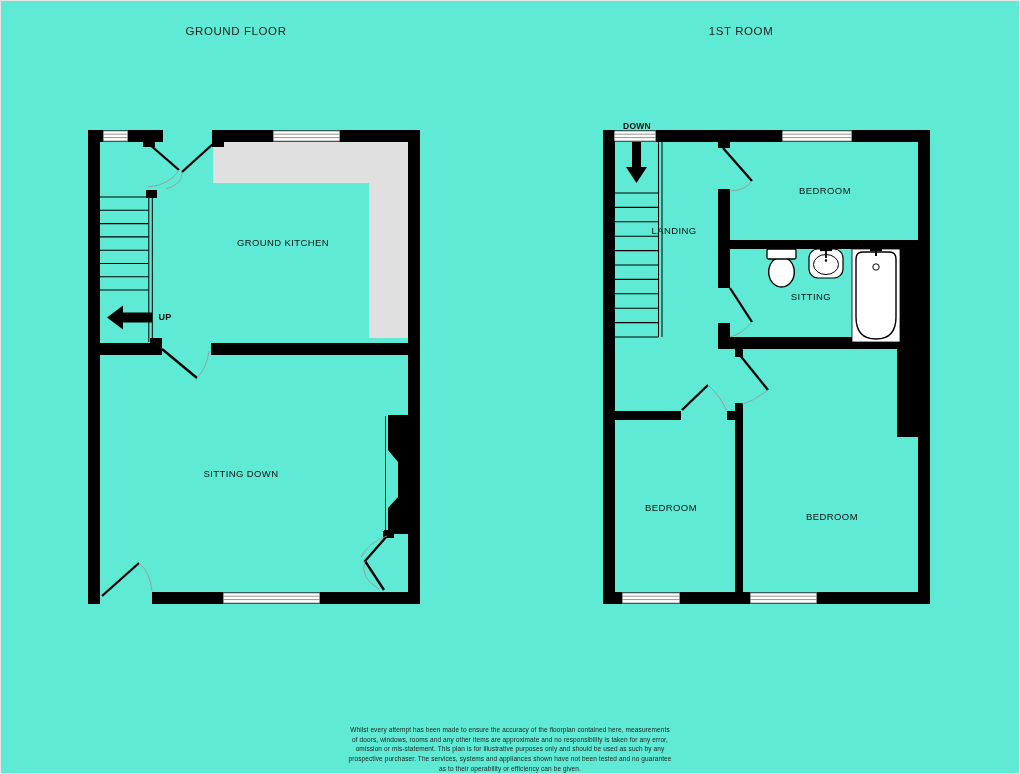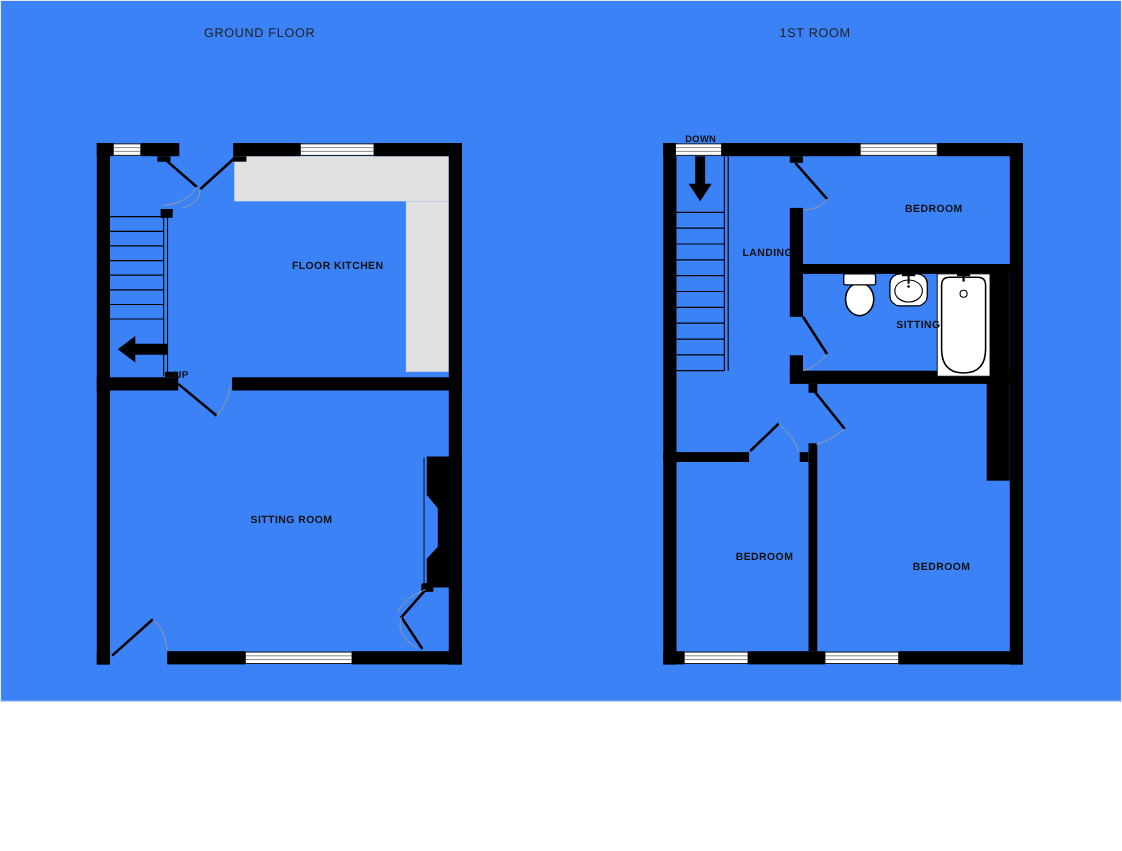--- a/index.html
+++ b/index.html
@@ -1,30 +1,30 @@
 <!DOCTYPE html>
 <html style="--wall: #000000; --counter: #e0e0e0;"><head>
 <meta charset="utf-8">
 <style>
   html,body{margin:0;padding:0;background:#fff;}
-  .canvas{position:relative;width:1020px;height:638px;background:#3b82f6;overflow:hidden;
+  .canvas{position:relative;width:1020px;height:774px;background:#5eead4;overflow:hidden;
           font-family:"Liberation Sans",sans-serif;box-shadow:inset 0 0 0 1px #e6e6e6;}
   svg{position:absolute;left:0;top:0;}
   .wall{fill:var(--wall,#000);}
   .counter{fill:var(--counter,#e0e0e0);}
   .winpane{fill:#fff;stroke:#000;stroke-width:.8;}
   .winline{stroke:#666;stroke-width:.7;}
   .tread{stroke:#000;stroke-width:1.1;}
   .rail{stroke:#000;stroke-width:1;}
   .leaf{stroke:#000;stroke-width:2.3;fill:none;}
   .arc{stroke:#9a9a9a;stroke-width:.9;fill:none;}
   .fixture{fill:#fff;stroke:#000;}
   .arrow{fill:#000;}
   .label{position:absolute;transform:translate(-50%,-50%);white-space:nowrap;color:#111;
-         font-weight:bold;font-size:9.5px;letter-spacing:.4px;margin-left:24px;}
+         font-weight:normal;font-size:9.5px;letter-spacing:.4px;}
   .floor-title{position:absolute;transform:translate(-50%,-50%);white-space:nowrap;color:#222;
          font-weight:normal;font-size:11.5px;letter-spacing:.6px;}
   .stair-label{position:absolute;transform:translate(-50%,-50%);white-space:nowrap;color:#111;
          font-weight:600;font-size:9px;letter-spacing:.3px;}
   .stair-label.small{font-size:8.5px;}
   .disclaimer{position:absolute;left:0;right:0;top:725px;text-align:center;color:#222;
          font-size:6.5px;line-height:9.7px;letter-spacing:.1px;}
 </style>
 </head>
 <body>
@@ -211,23 +211,23 @@
         <line x1="820" y1="250" x2="832" y2="250" stroke="#000" stroke-width="2.2"></line>
         <line x1="826" y1="250" x2="826" y2="258" stroke="#000" stroke-width="1.8"></line>
         <circle cx="826" cy="260.5" r="1.2" fill="#000"></circle>
       </g>
     </g>
   </svg>
 
   <div class="floor-title" style="left:236px;top:31px;">GROUND FLOOR</div>
   <div class="floor-title" style="left:741px;top:31px;">1ST ROOM</div>
 
-  <div class="label" style="left:283px;top:242px;">FLOOR KITCHEN</div>
-  <div class="label" style="left:241px;top:473px;">SITTING ROOM</div>
-  <div class="stair-label" style="left:165px;top:317px;margin-top:24px;">UP</div>
+  <div class="label" style="left:283px;top:242px;">GROUND KITCHEN</div>
+  <div class="label" style="left:241px;top:473px;">SITTING DOWN</div>
+  <div class="stair-label" style="left:165px;top:317px;">UP</div>
 
   <div class="stair-label small" style="left:637px;top:126px;">DOWN</div>
   <div class="label" style="left:664px;top:230px;padding-left:20px;">LANDING</div>
   <div class="label" style="left:825px;top:190px;">BEDROOM</div>
   <div class="label" style="left:811px;top:296px;">SITTING</div>
   <div class="label" style="left:671px;top:507px;">BEDROOM</div>
   <div class="label" style="left:832px;top:516px;">BEDROOM</div>
 
   <div class="disclaimer">
     <div>Whilst every attempt has been made to ensure the accuracy of the floorplan contained here, measurements</div>

